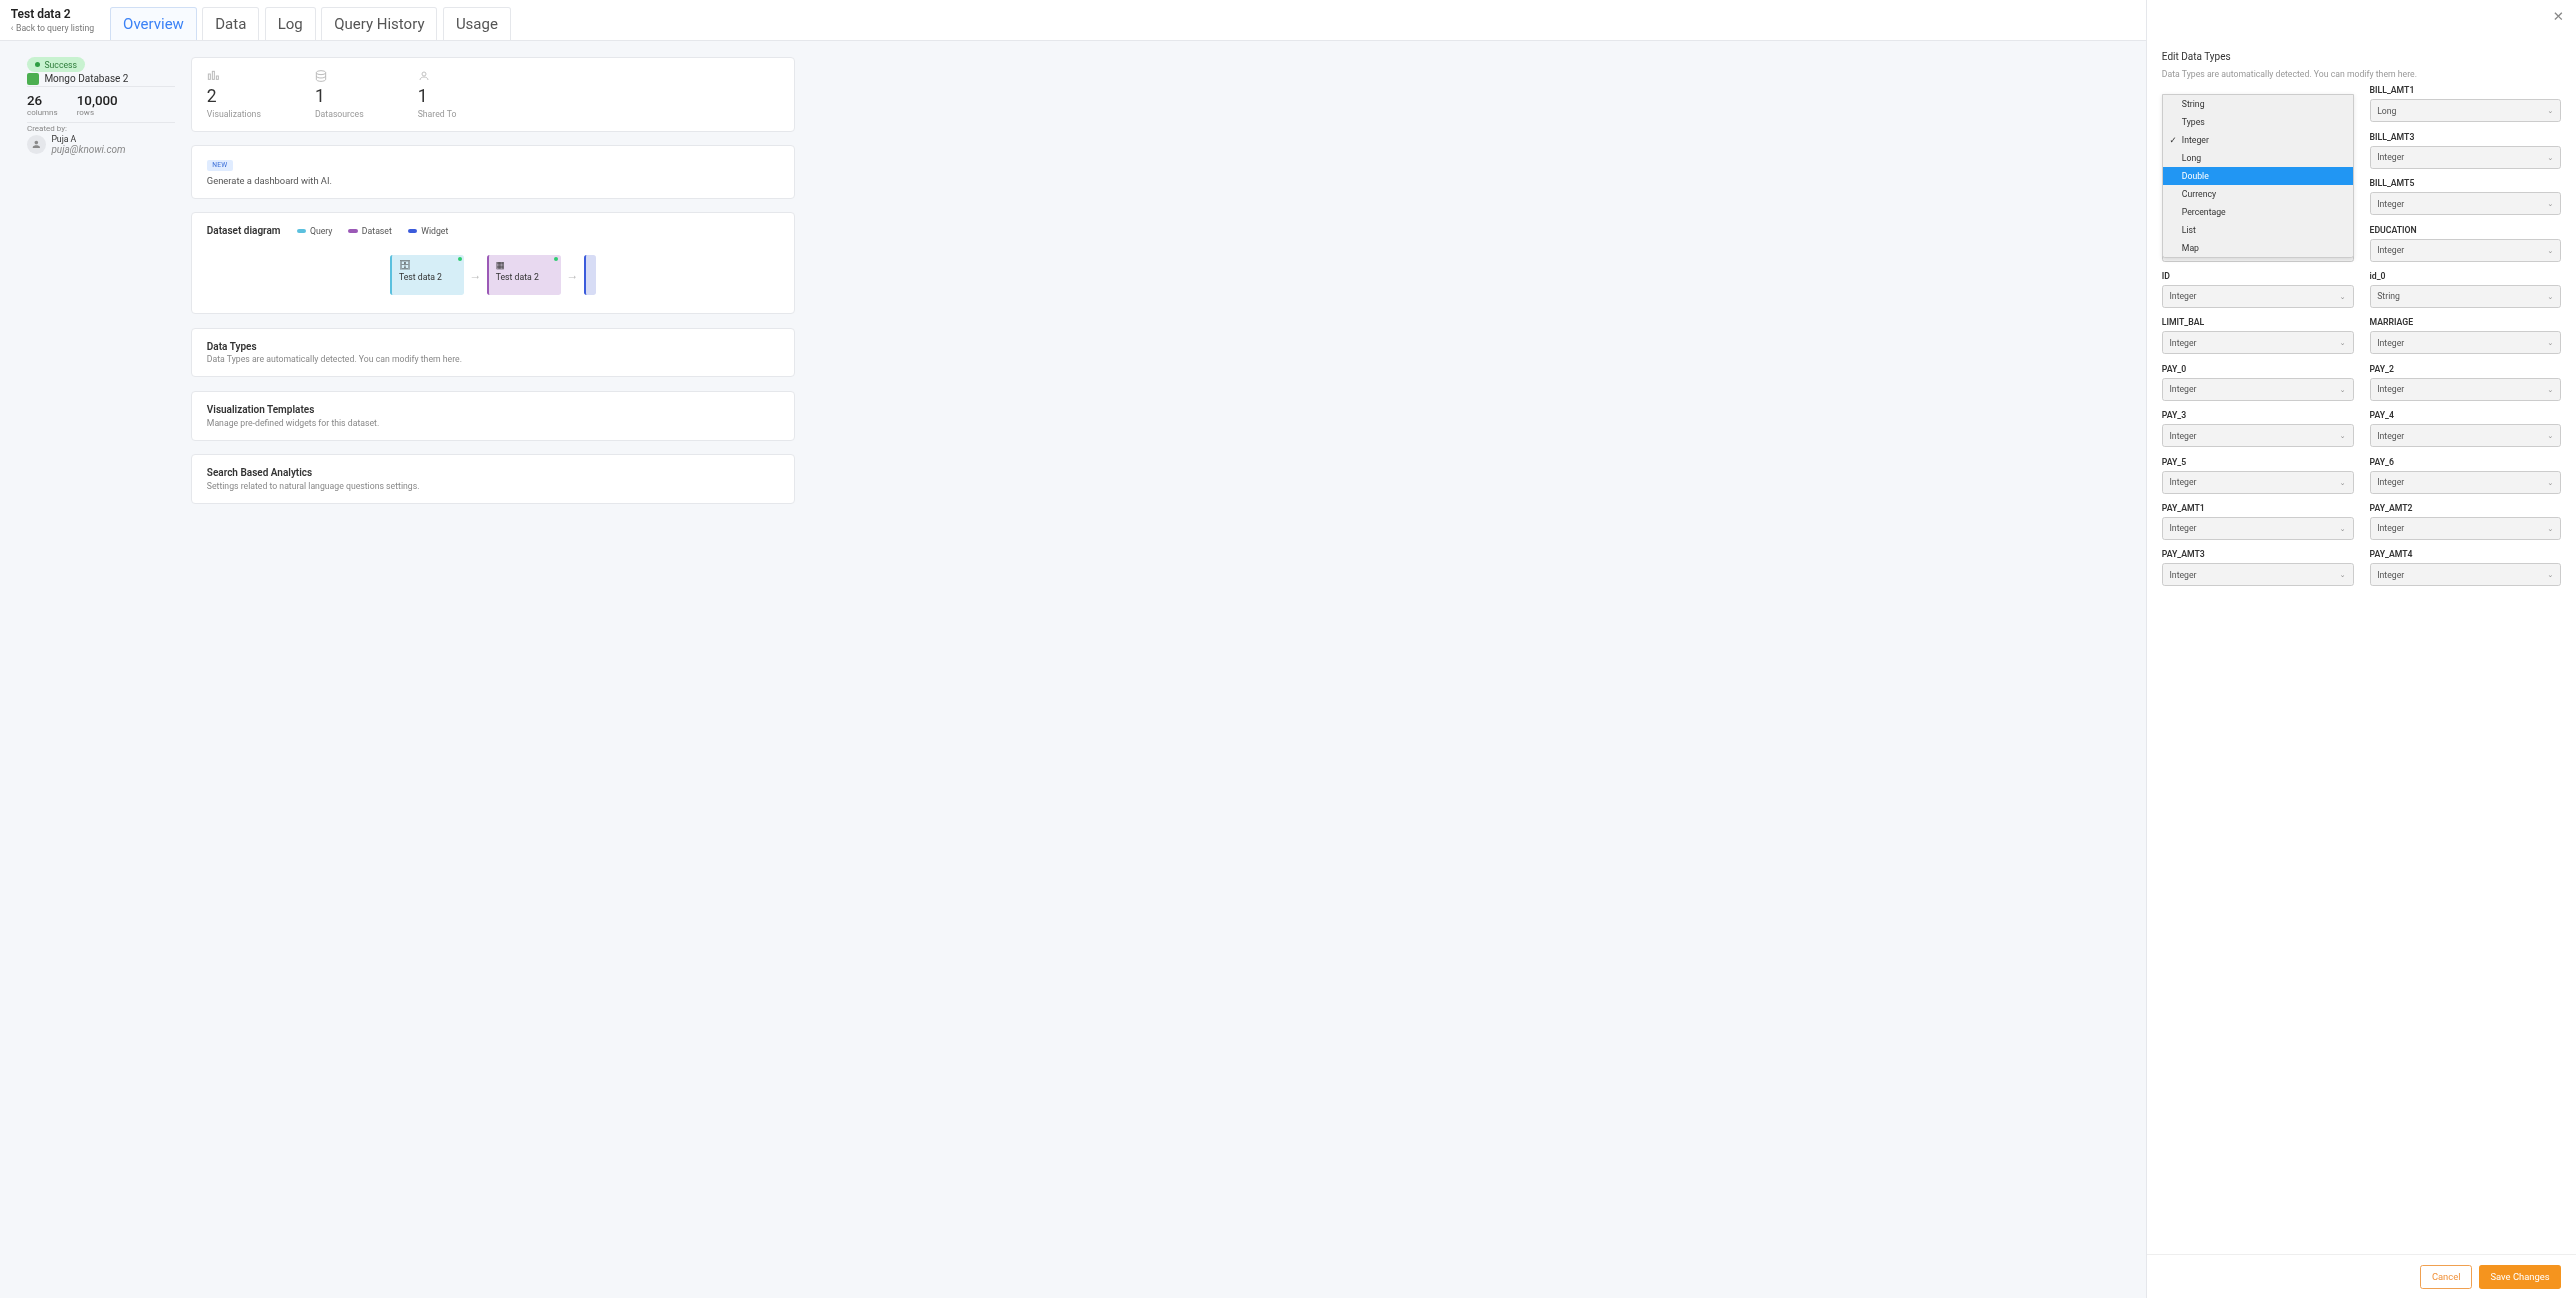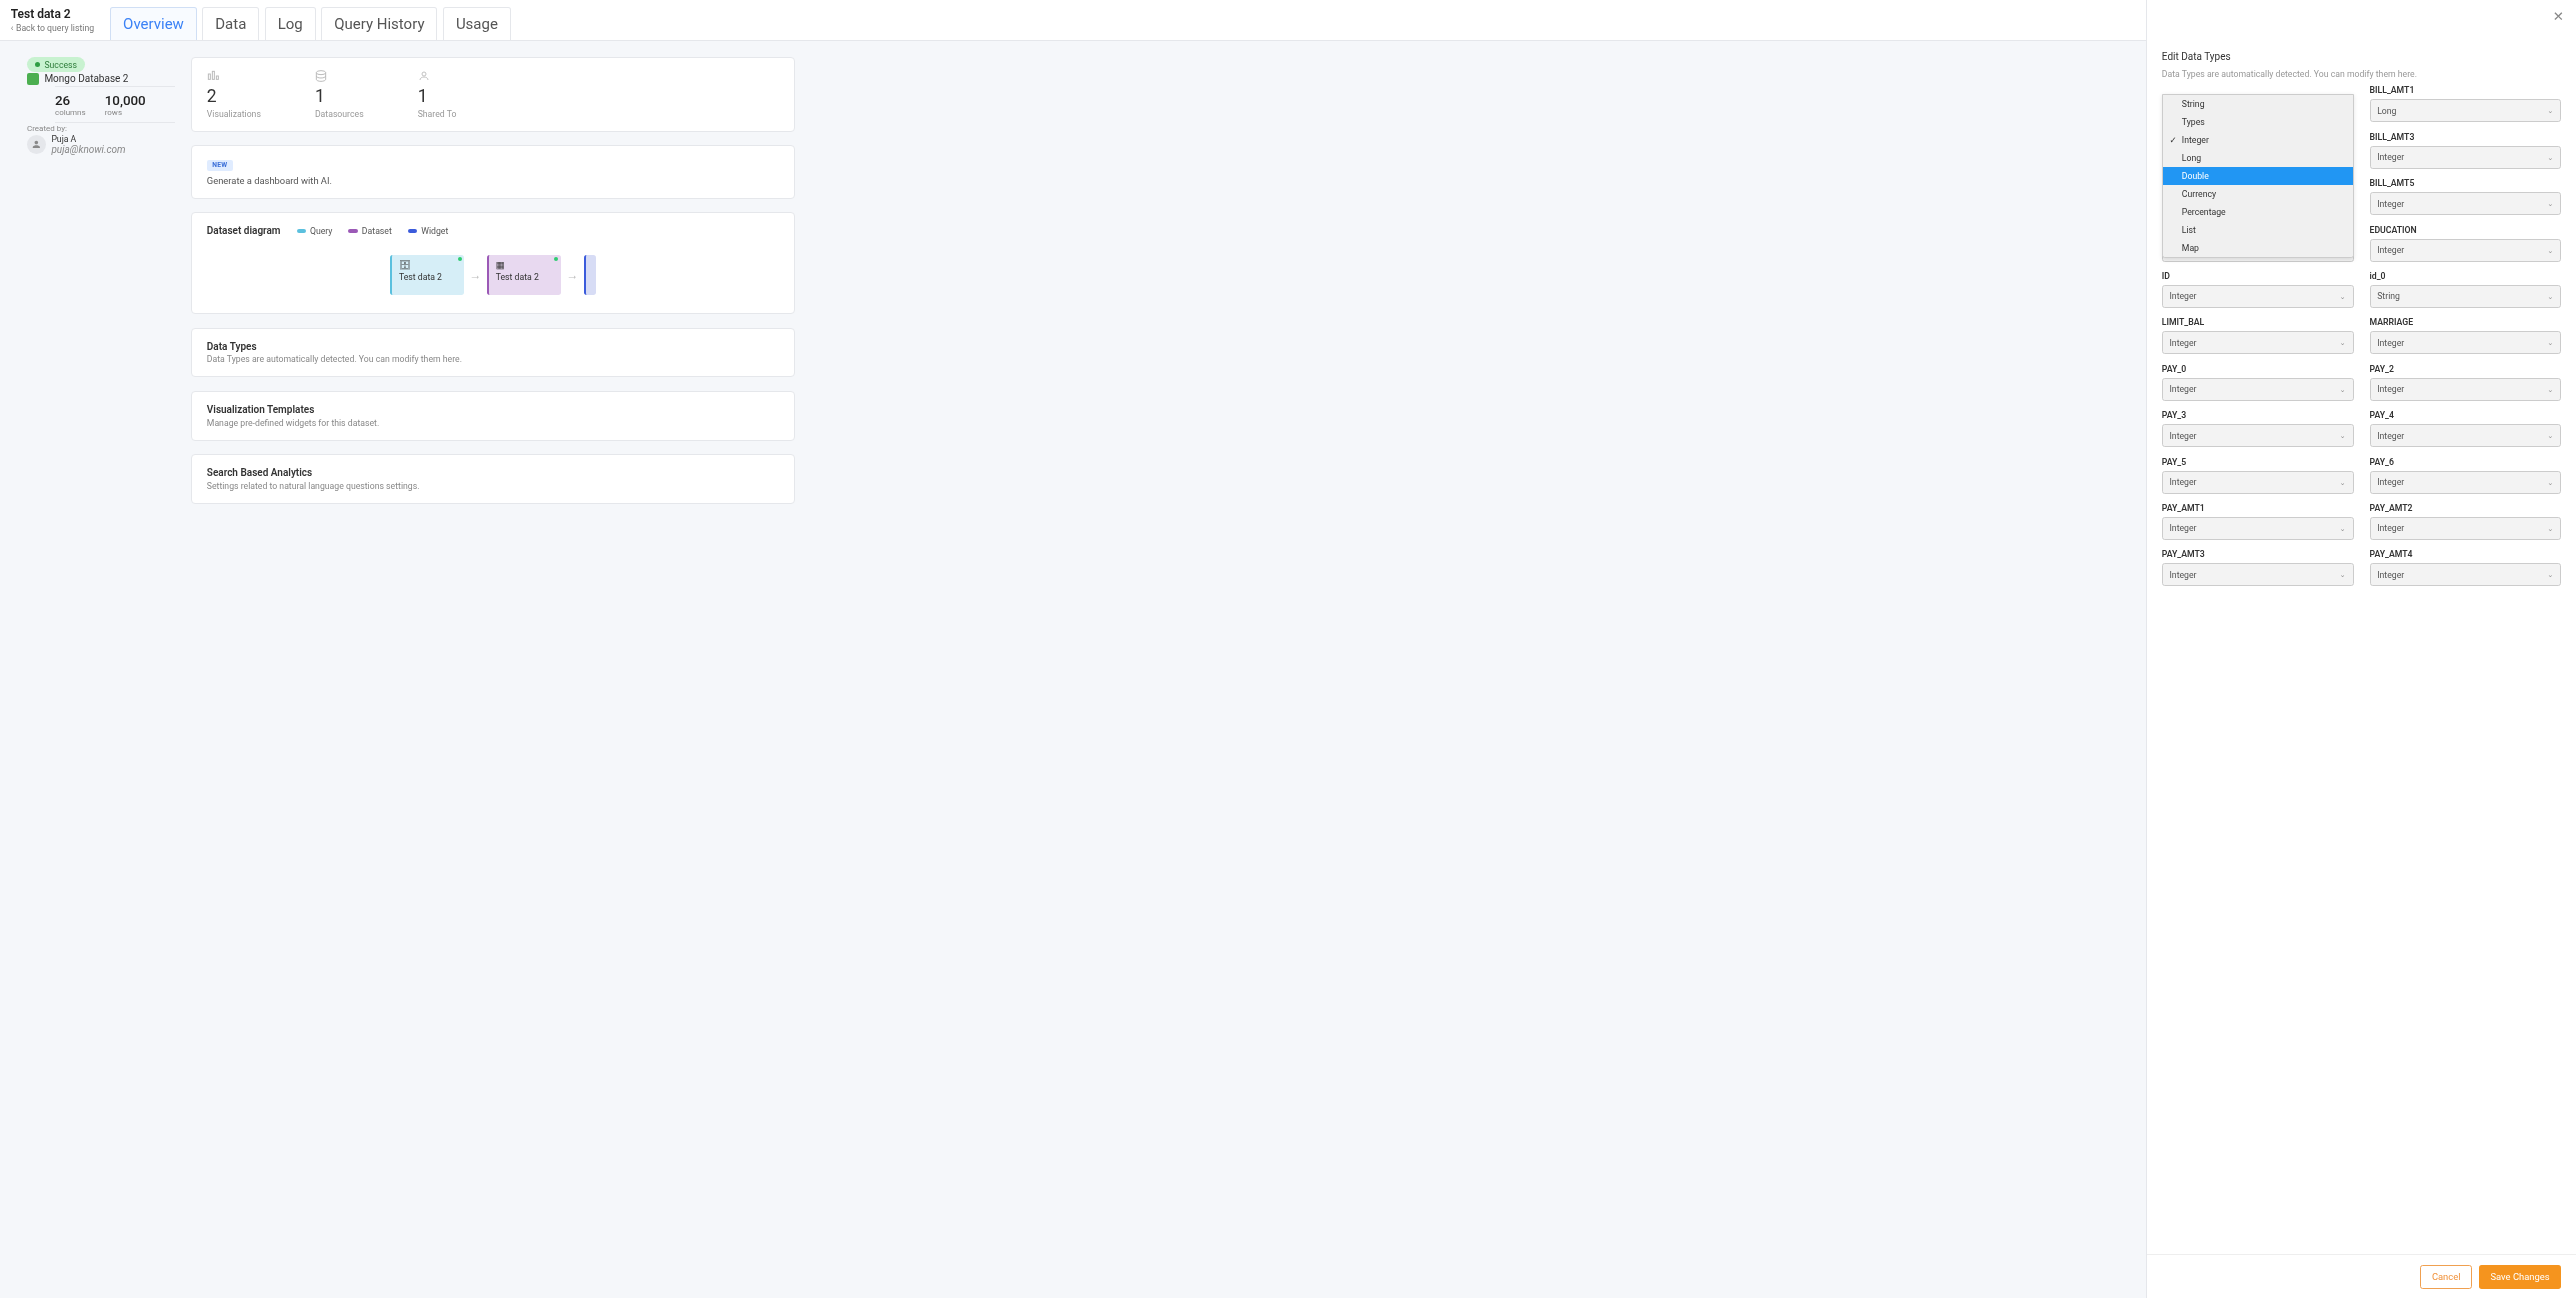--- a/index.html
+++ b/index.html
@@ -15,38 +15,38 @@
 .tab { padding: 7px 12px; border: 0.7px solid #e5e7eb; border-bottom: none; border-radius: 2.7px 2.7px 0 0; background: #fff; color: #555; cursor: pointer; font-size: 15px; }
 .tab.active { color: #3b82f6; background: #f8fbff; border-color: #d0dff5; position: relative; }
 .tab.active::after { content:''; position:absolute; left:0; right:0; bottom:-0.7px; height:1.3px; background:#f8fbff; }
 
 .content { display: flex; gap: 16px; padding: 16px 27px; overflow: auto; }
 .sidebar { width: 148px; flex-shrink: 0; display: flex; flex-direction: column; gap: 1px; }
 .badge-success { background: #c8f2d0; color: #2f7d3b; padding: 2.7px 8px; border-radius: 8px; font-size: 8.7px; display: inline-flex; align-items: center; gap: 4px; width: fit-content; }
 .badge-success::before { content:''; width:5.4px; height:5.4px; background:#2f9e44; border-radius:50%; }
 .ds-name { display: flex; align-items: flex-start; gap: 5.4px; font-size: 10px; color: #333; }
 .ds-icon { width:12px; height:12px; background:#4caf50; border-radius:2px; }
-.stats { display: flex; gap: 19px; padding-top: 5.4px; border-top: 0.7px solid #e5e7eb; padding-bottom: 5.4px; border-bottom: 0.7px solid #e5e7eb; margin-left: 28px;}
+.stats { display: flex; gap: 19px; padding-top: 5.4px; border-top: 0.7px solid #e5e7eb; padding-bottom: 5.4px; border-bottom: 0.7px solid #e5e7eb;}
 .stat-n { font-size: 13.4px; font-weight: 500; color: #222; }
 .stat-l { font-size: 8px; color: #888; }
 .created { font-size: 8px; color: #888; }
 .user { display: flex; align-items: center; gap: 5.4px; }
 .avatar { width: 19px; height: 19px; border-radius: 50%; background: #e5e7eb; display:flex; align-items:center; justify-content:center; }
 .avatar svg { width:10.7px; height:10.7px; fill:#888; }
 .user-name { font-size: 8.7px; color: #333; }
 .user-email { font-size: 10px; color: #888; font-style: italic; }
 
 .cards { flex: 1; display: flex; flex-direction: column; gap: 13.4px; max-width: 604px; }
 .card { background: #fff; border: 0.7px solid #e5e7eb; border-radius: 4px; padding: 12px 14.8px; }
 .summary { display: flex; gap: 54px; }
 .sum-item { display: flex; flex-direction: column; gap: 2.7px; }
 .sum-ico { height: 13.4px; color: #aaa; }
 .sum-n { font-size: 17.5px; font-weight: 400; color: #333; }
 .sum-l { font-size: 8.7px; color: #999; }
-.new-pill { background: #e0ecff; color: #3b6fd8; font-size: 6.7px; font-weight:700; padding: 1.3px 5.4px; border-radius: 2px; letter-spacing:0.3px; }
+.new-pill { background: #e0ecff; color: #3b6fd8; font-size: 6.7px; font-weight:400; padding: 1.3px 5.4px; border-radius: 2px; letter-spacing:0.3px; }
 .gen-text { font-size: 9.4px; color: #555; margin-top: 5.4px; }
 .section-title { font-size: 10px; font-weight: 600; color: #333; }
 .section-sub { font-size: 8.7px; color: #888; margin-top: 2.7px; }
 .diagram-head { display: flex; align-items: center; gap: 16px; margin-bottom: 12px; }
 .legend { display:flex; align-items:center; gap:4px; font-size:8.7px; color:#555; }
 .legend-dot { width:9.4px; height:4px; border-radius:2px; }
 .lg-q { background:#5bc0de; }
 .lg-d { background:#9b59b6; }
 .lg-w { background:#3b5bdb; }
 .diagram-body { display:flex; align-items:center; gap:5.4px; justify-content:center; padding: 6.7px 0; }

